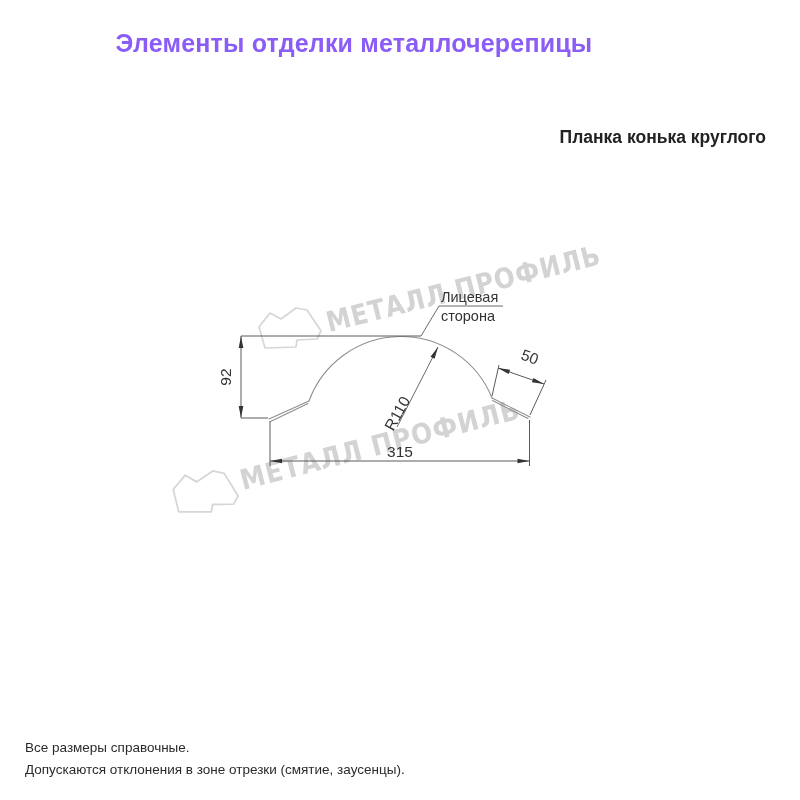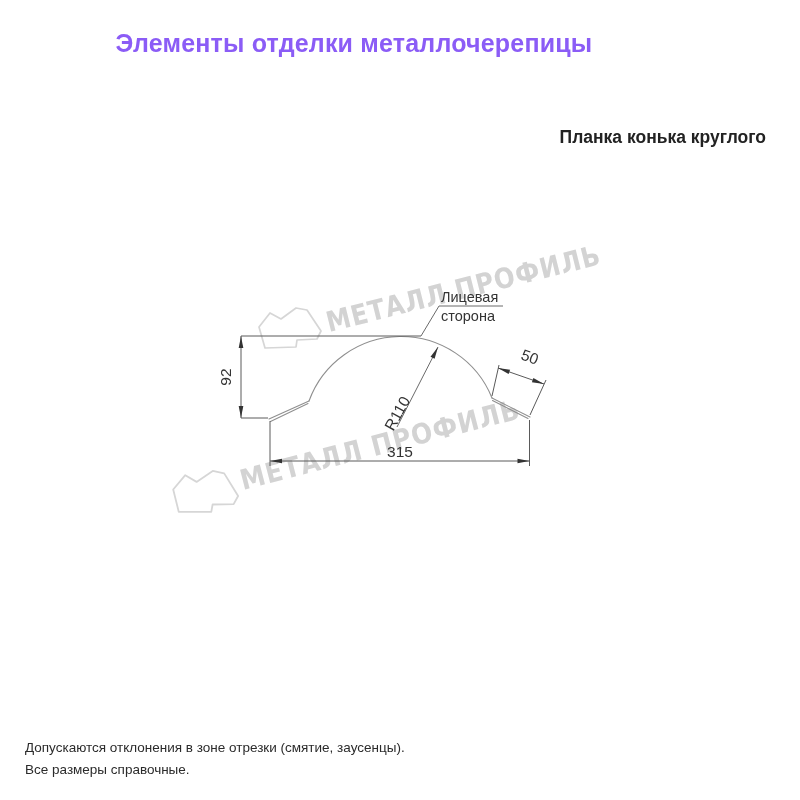--- a/index.html
+++ b/index.html
@@ -130,17 +130,17 @@
 
     <g stroke="#6a6a6a" stroke-width="1" fill="none">
       <line x1="421" y1="336" x2="439" y2="306"></line>
       <line x1="439" y1="306" x2="503" y2="306"></line>
     </g>
     <text class="label-text" x="441" y="302">Лицевая</text>
     <text class="label-text" x="441" y="321">сторона</text>
   </svg>
 
   <div class="footer-notes">
+    <div>Все размеры справочные.</div>
     <div>Допускаются отклонения в зоне отрезки (смятие, заусенцы).</div>
-    <div>Все размеры справочные.</div>
   </div>
 
 </div>
 
 </body></html>

